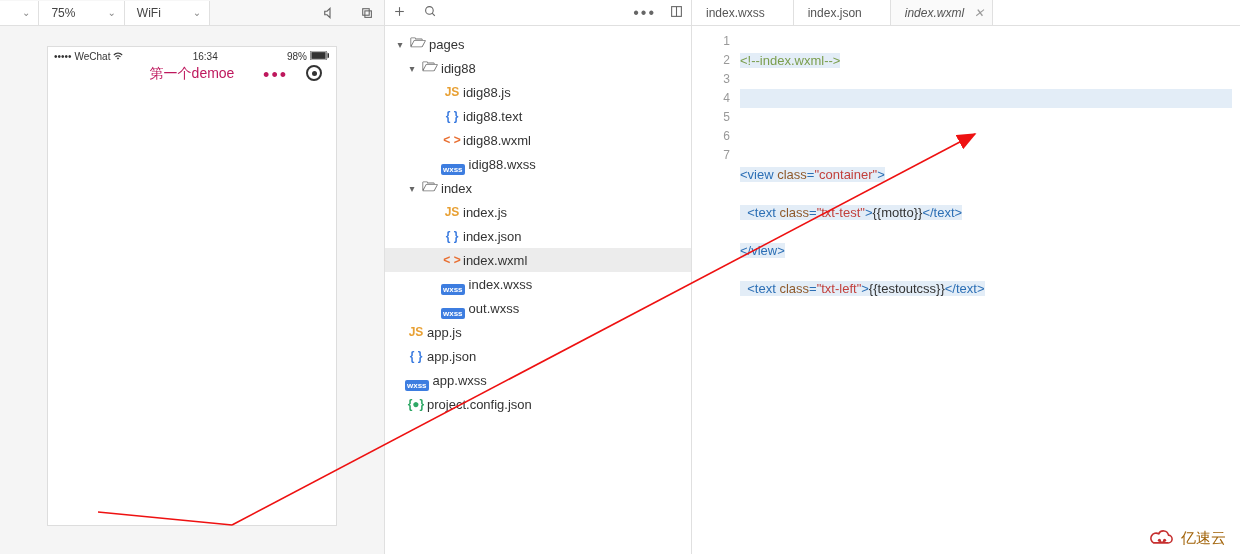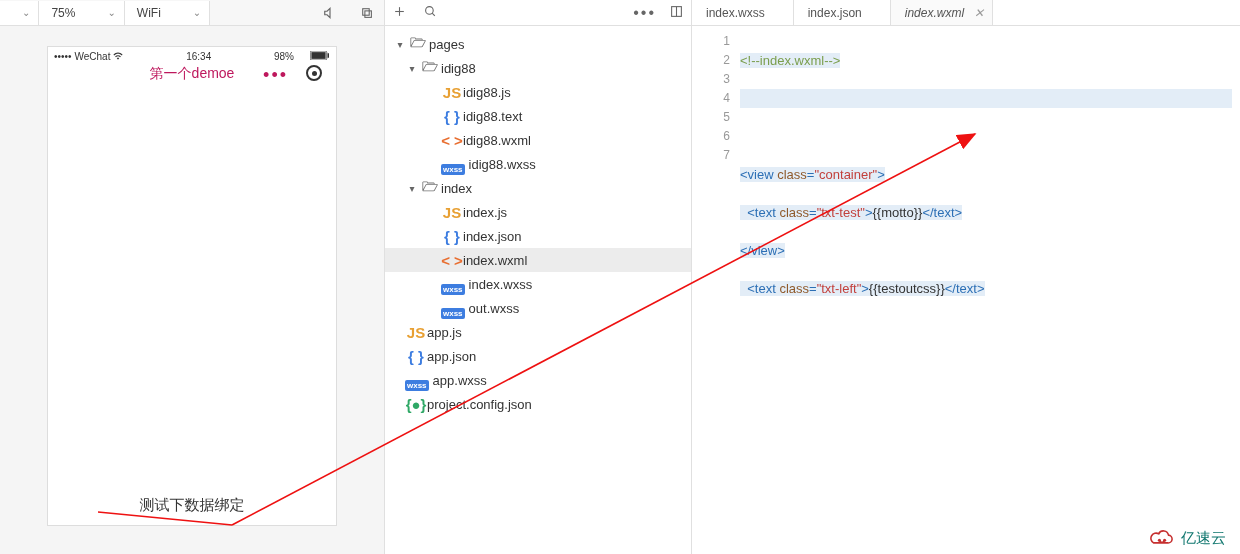--- a/index.html
+++ b/index.html
@@ -9,36 +9,36 @@
     .sim-col { width: 384px; background: #f5f5f5; display: flex; flex-direction: column; }
     .sim-toolbar { height: 26px; background: #f7f7f7; border-bottom: 1px solid #e0e0e0; display: flex; align-items: center; }
     .sim-select { height: 24px; border: none; background: #fff; border-right: 1px solid #e0e0e0; display: flex; align-items: center; padding: 0 8px 0 12px; font-size: 12px; color: #444; cursor: pointer; }
     .sim-select .chev { margin-left: 32px; font-size: 10px; color: #888; }
     .sim-select.small .chev { margin-left: 10px; }
     .sim-ic { width: 36px; display:flex; align-items:center; justify-content:center; color:#555; cursor:pointer; font-size:14px; }
     .sim-spacer { flex:1; }
     .sim-phone { width: 290px; height: 480px; background: #fff; margin: 20px auto 0; border: 1px solid #ddd; position: relative; }
     .phone-status { height: 18px; display:flex; align-items:center; justify-content:space-between; padding: 0 6px; font-size: 10px; color:#333; }
     .phone-status .left { display:flex; align-items:center; gap:3px; }
-    .phone-status .right { display:flex; align-items:flex-start; gap:16px; }
+    .phone-status .right { display:flex; align-items:flex-start; gap:3px; }
     .phone-title { height: 32px; display:flex; align-items:flex-start; justify-content:center; position:relative; font-size: 14px; color:#be185d; }
     .phone-title .dots { position:absolute; right:48px; font-size:18px; letter-spacing:2px; }
     .phone-title .target { position:absolute; right:14px; width:16px; height:16px; border:2px solid #333; border-radius:50%; display:flex; align-items:center; justify-content:center; }
     .phone-title .target::after { content:""; width:5px; height:5px; background:#333; border-radius:50%; }
     .phone-body { position:absolute; bottom: 10px; left:0; right:0; text-align:center; font-size:15px; color:#333; line-height:1.4; }
     
     .tree-col { width: 308px; background: #fff; border-left: 1px solid #e0e0e0; border-right: 1px solid #e0e0e0; display:flex; flex-direction:column; }
     .tree-toolbar { height:26px; border-bottom:1px solid #e0e0e0; display:flex; align-items:center; padding: 0 8px; gap: 18px; color:#666; position:relative; }
     .tree-toolbar .right-ic { margin-left:auto; display:flex; gap:14px; }
     .tree { padding-top: 6px; font-size:13px; color:#333; user-select:none; }
     .tree-row { height:24px; display:flex; align-items:center; padding-left:8px; cursor:pointer; }
     .tree-row.selected { background: #ececec; }
     .tw { display:inline-flex; align-items:center; justify-content:center; }
     .twist { width:14px; font-size:10px; color:#666; }
-    .ficon { width:22px; display:inline-flex; align-items:center; justify-content:center; font-size:15px; font-weight:bold; }
+    .ficon { width:22px; display:inline-flex; align-items:center; justify-content:center; font-size:12px; font-weight:bold; }
     .ficon.folder { color:#777; font-size:13px; }
     .ficon.js { color:#e8a033; }
     .ficon.json { color:#3d7de0; }
     .ficon.wxml { color:#e86e30; }
     .ficon.wxss { background:#3d7de0; color:#fff; font-size:8px; padding:1px 2px; border-radius:2px; width:auto; margin-right:4px;margin-top:10px; }
     .ficon.config { color:#2fa866; }
     .indent1 { padding-left: 20px; }
     .indent3 { padding-left: 56px; }
     
     .editor-col { flex:1; background:#fff; display:flex; flex-direction:column; }
@@ -53,21 +53,21 @@
     .hl { background:#e3edf7; }
     .c-comment { color:#7b9e4d; }
     .c-tag { color:#2c6fb5; }
     .c-attr { color:#8f5a2b; }
     .c-str { color:#c2403c; }
     .c-txt { color:#333; }
     .c-punc { color:#2c6fb5; }
     
     .arrow-svg { position:absolute; top:0; left:0; width:1240px; height:554px; pointer-events:none; }
     
-    .logo { position:absolute; right:14px; bottom:6px; display:flex; align-items:center; gap:6px; color:#0f766e; font-size:15px; font-weight:500; }
+    .logo { position:absolute; right:14px; bottom:6px; display:flex; align-items:center; gap:6px; color:#a16207; font-size:15px; font-weight:500; }
     .logo svg { fill:#c62f2f; }
     
     .ic { cursor:pointer; }
   </style>
 </head>
 <body>
 
 <div class="layout">
 
   <div class="sim-col">
@@ -118,21 +118,20 @@
               </svg>
           </span>
         </span>
       </div>
       <div class="phone-title">
         <span>第一个demoe</span>
         <span class="dots">•••</span>
         <span class="target"></span>
       </div>
       <div class="phone-body">
-        <div>测试下数据绑定</div>
       </div>
     </div>
   </div>
 
   <div class="tree-col">
     <div class="tree-toolbar">
       <span class="ic">
         <svg width="13" height="13" viewBox="0 0 24 24" stroke="#666" stroke-width="2">
             <line x1="12" y1="4" x2="12" y2="20"></line>
             <line x1="4" y1="12" x2="20" y2="12"></line>

